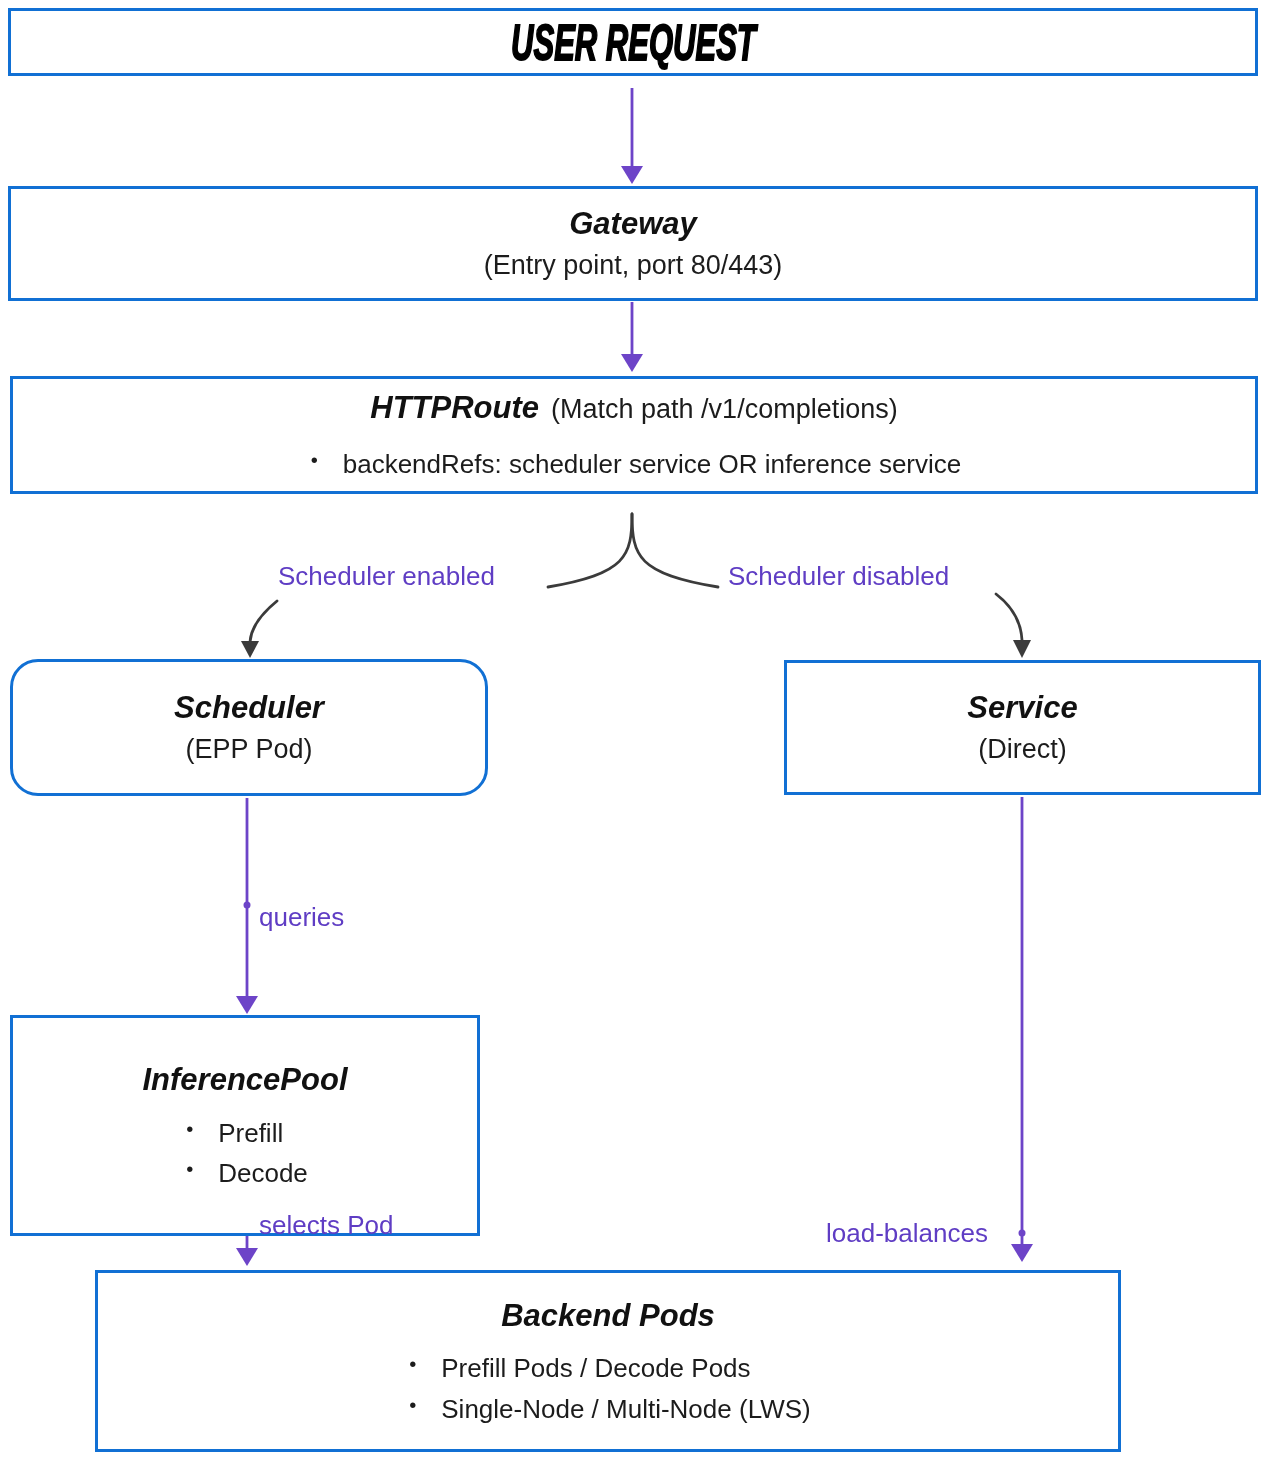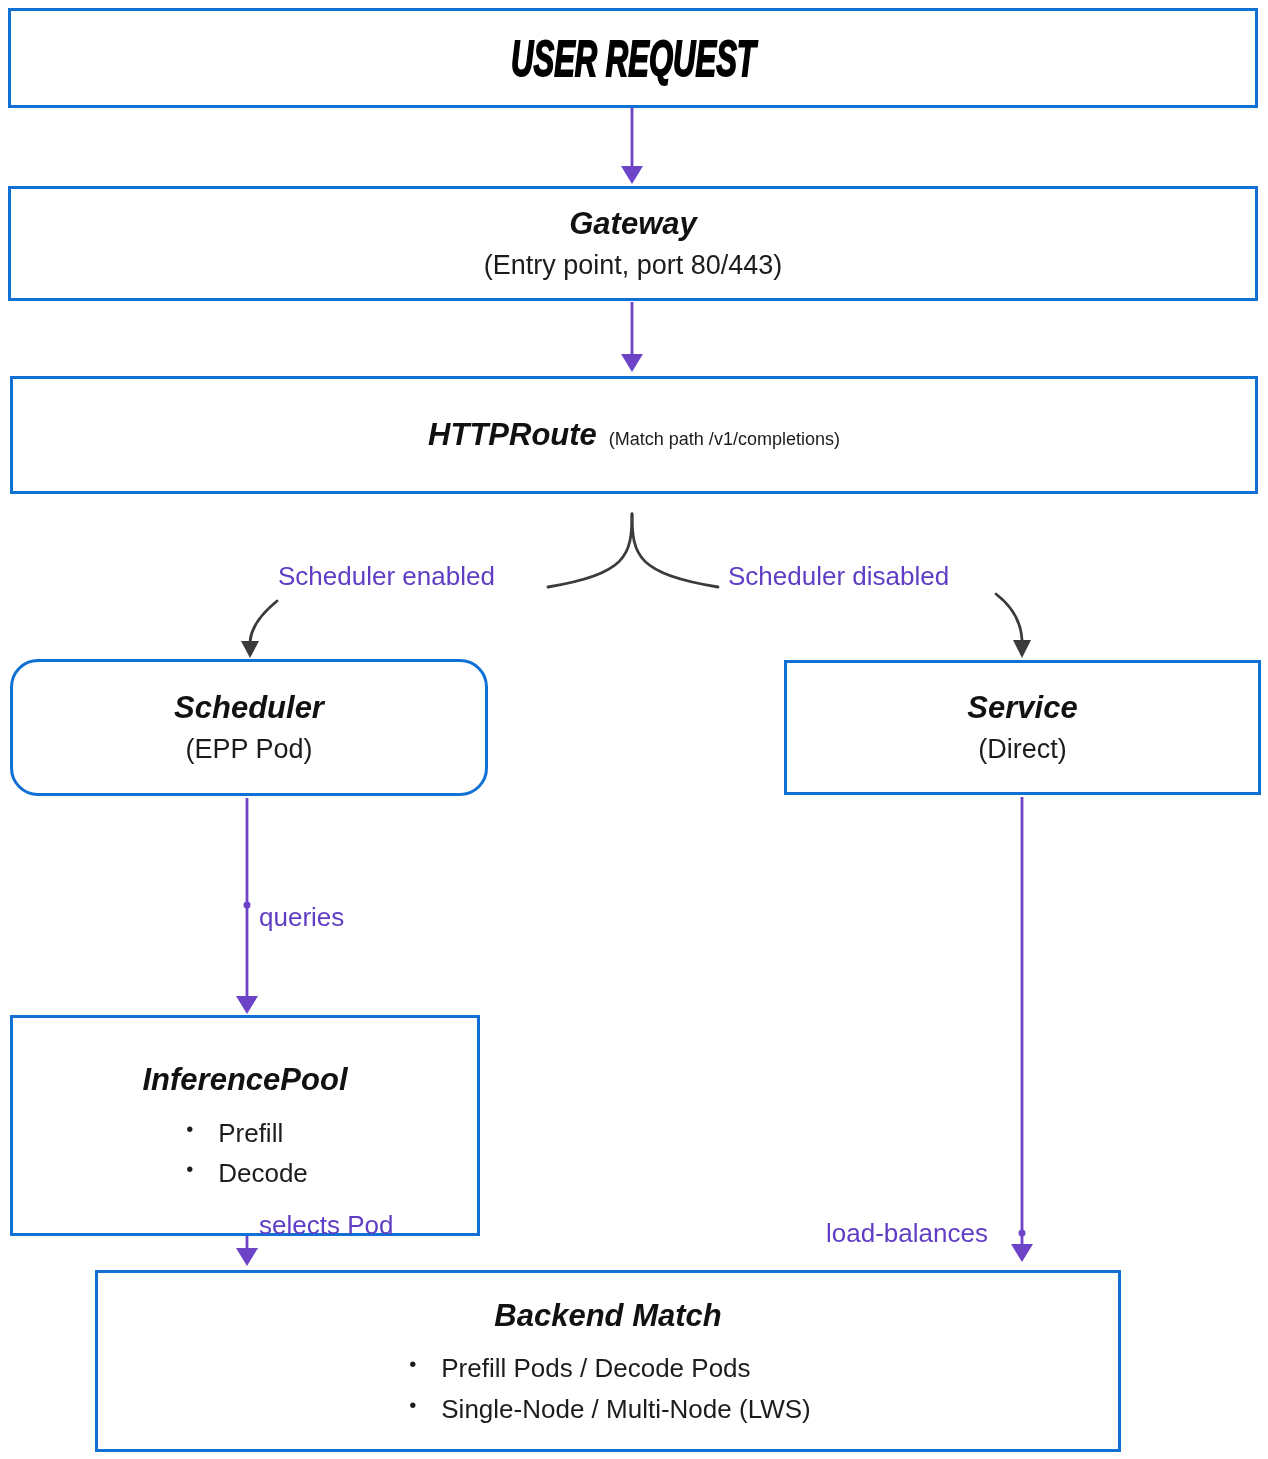--- a/index.html
+++ b/index.html
@@ -35,21 +35,21 @@
     position:absolute;
     background:#ffffff;
     border:3px solid var(--box-border);
     display:flex; flex-direction:column;
     align-items:center; justify-content:center;
     text-align:center;
   }
   .box-title{font-weight:bold; font-size:31px; color:var(--text-main); line-height:1.2;font-style:italic;}
   .box-subtitle{font-size:27px; color:#1c1c1c; margin-top:7px; line-height:1.2;}
   .title-row{display:flex; align-items:baseline; gap:12px; justify-content:center;}
-  .title-suffix{font-weight:normal; font-size:18px; color:#1c1c1c;}
+  .title-suffix{font-weight:normal; font-size:27px; color:#1c1c1c;}
 
   .display-title{
     font-size:47px; font-weight:bold; font-style:italic;
     white-space:nowrap; letter-spacing:0px;
     transform:scale(0.66,1.06);
     -webkit-text-stroke:1.8px #000;
     color:#000;
   }
 
   ul.bullets{
@@ -95,34 +95,37 @@
 
     <line class="edge-purple" x1="247" y1="1194" x2="247" y2="1250"></line>
     <polygon class="head-purple" points="236,1248 258,1248 247,1266"></polygon>
     <circle class="dot-purple" cx="247" cy="1224" r="3.5"></circle>
 
     <line class="edge-purple" x1="1022" y1="797" x2="1022" y2="1246"></line>
     <polygon class="head-purple" points="1011,1244 1033,1244 1022,1262"></polygon>
     <circle class="dot-purple" cx="1022" cy="1233" r="3.5"></circle>
   </svg>
 
-  <div class="box" style="left:8px; top:8px; width:1250px; height:100px;">
+  <div class="box" style="left:8px; top:8px; width:1250px; height:68px;">
     <div class="display-title">USER REQUEST</div>
   </div>
 
   <div class="box" style="left:8px; top:186px; width:1250px; height:115px;">
     <div class="box-title">Gateway</div>
     <div class="box-subtitle">(Entry point, port 80/443)</div>
   </div>
 
   <div class="box" style="left:10px; top:376px; width:1248px; height:118px;">
     <div class="title-row">
       <span class="box-title">HTTPRoute</span>
       <span class="title-suffix">(Match path /v1/completions)</span>
     </div>
+    <ul class="bullets single">
+        <li>backendRefs: scheduler service OR inference service</li>
+      </ul>
   </div>
 
   <div class="box" style="left:10px; top:659px; width:478px; height:137px;border-radius:28px;">
     <div class="box-title">Scheduler</div>
     <div class="box-subtitle">(EPP Pod)</div>
   </div>
 
   <div class="box" style="left:784px; top:660px; width:477px; height:135px;">
     <div class="box-title">Service</div>
     <div class="box-subtitle">(Direct)</div>
@@ -130,21 +133,21 @@
 
   <div class="box" style="left:10px; top:1015px; width:470px; height:221px;">
     <div class="box-title">InferencePool</div>
     <ul class="bullets">
         <li>Prefill</li>
         <li>Decode</li>
       </ul>
   </div>
 
   <div class="box" style="left:95px; top:1270px; width:1026px; height:182px;">
-    <div class="box-title">Backend Match</div>
+    <div class="box-title">Backend Pods</div>
     <ul class="bullets">
         <li>Prefill Pods / Decode Pods</li>
         <li>Single-Node / Multi-Node (LWS)</li>
       </ul>
   </div>
 
   <div class="edge-label" style="left:278px; top:562px;">Scheduler enabled</div>
   <div class="edge-label" style="left:728px; top:562px;">Scheduler disabled</div>
   <div class="edge-label" style="left:259px; top:891px;margin-top:12px;">queries</div>
   <div class="edge-label" style="left:259px; top:1211px;">selects Pod</div>

